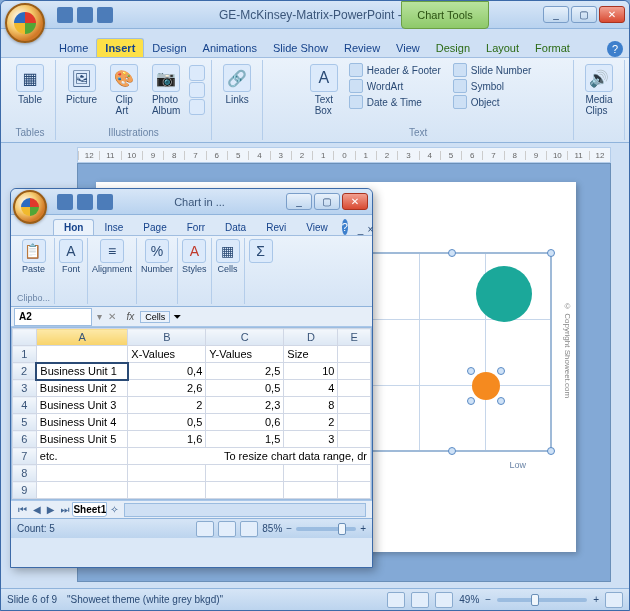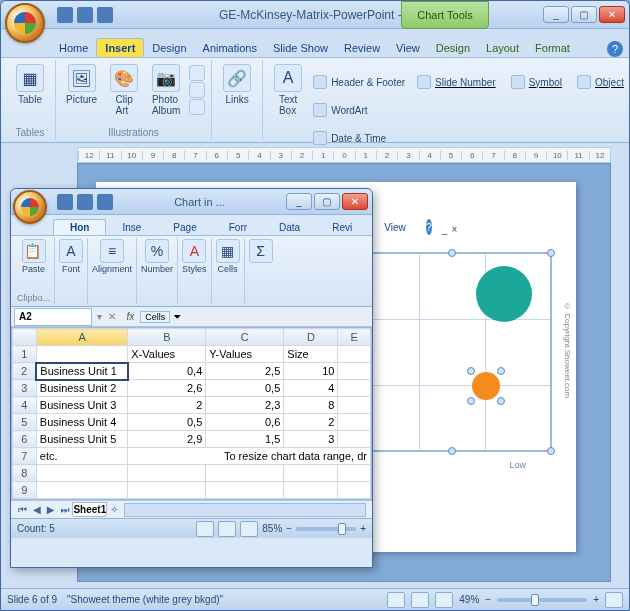--- a/index.html
+++ b/index.html
@@ -25,21 +25,21 @@
 .tab.green { color:#2b6a14; }
 .help-circ{ width:16px;height:16px;border-radius:50%;background:#3d7fcc;color:#fff;font-size:11px;display:flex;align-items:center;justify-content:center;margin-left:auto;margin-right:6px;}
 
 .ribbon { height:86px; background: linear-gradient(#eaf2fb,#d5e4f5); border-top:1px solid #a0bde0; border-bottom:1px solid #8fb3db; display:flex; padding:2px 4px; }
 .rgroup { border-right:1px solid #b4cdea; padding:2px 6px; display:flex; flex-direction:column; justify-content:space-between; align-items:center; }
 .rgroup-row { display:flex; gap:4px; }
 .rbtn { display:flex; flex-direction:column; align-items:center; gap:2px; padding:2px 4px; font-size:10px; color:#2a4a75; min-width:38px; }
 .ricn { width:28px; height:28px; background:#dceafb; border:1px solid #a9c6e8; border-radius:3px; display:flex;align-items:center;justify-content:center;font-size:16px;}
 .rsmall { width:16px; height:16px; }
 .gname { font-size:10px; color:#6b85a7; padding-top:1px; }
-.mini-item{display:flex;align-items:center;gap:4px;font-size:10px;color:#2a4a75;padding:1px 0;white-space:nowrap;margin-top:12px;}
+.mini-item{display:flex;align-items:center;gap:4px;font-size:10px;color:#2a4a75;padding:1px 0;white-space:nowrap;}
 .mini-icn{width:14px;height:14px;background:#cde0f5;border:1px solid #9bbce0;border-radius:2px;}
 
 .ruler-h { height:16px; background:#f0f5fb; border:1px solid #b4cdea; margin:4px 18px 0 76px; position:relative; font-size:8px; color:#666; overflow:hidden; display:flex; align-items:center; }
 .ruler-h span{flex:1;text-align:center;border-left:1px solid #ccc;}
 
 .slide-area { position:absolute; top:162px; left:76px; right:18px; bottom:28px; background:#83a9d6; border:1px solid #6a8fb8; overflow:hidden; }
 .slide { position:absolute; top:18px; left:18px; width:480px; height:370px; background:#fff; box-shadow:2px 2px 6px rgba(0,0,0,.25); padding:14px 20px; }
 .slide h1 { font-family: Georgia, serif; font-size:20px; color:#444; }
 .slide-sub{font-size:10px;color:#666;margin-top:4px;font-variant:small-caps;letter-spacing:.5px;}
 .matrix-chart{position:absolute;top:70px;right:24px;width:200px;height:200px;border:2px solid #9fbad8;}
@@ -60,21 +60,21 @@
 .zoom-thumb{position:absolute;top:-4px;left:38%;width:8px;height:12px;background:#f0f6fc;border:1px solid #6a8fb8;border-radius:2px;}
 .vbtn{width:18px;height:16px;border:1px solid #8aabcf;background:#e3eefb;border-radius:2px;}
 
 
 .xl-window{position:absolute;top:188px;left:10px;width:363px;height:380px;background:#dbe8f7;border:1px solid #3c6aa8;border-radius:6px 6px 0 0;box-shadow:3px 3px 10px rgba(0,0,0,.3);z-index:20;}
 .xl-titlebar{height:26px;background:linear-gradient(#d7e6f7,#b8d2ef);display:flex;align-items:center;padding:0 4px;border-bottom:1px solid #8fb3db;border-radius:6px 6px 0 0;}
 .xl-office{width:34px;height:34px;border-radius:50%;background:radial-gradient(circle at 35% 35%,#fff,#f5c86b 40%,#d17a28 70%);border:2px solid #9a5e18;position:absolute;top:1px;left:2px;z-index:5;box-shadow:0 1px 3px rgba(0,0,0,.3);}
 .xl-office::after{content:"";position:absolute;inset:6px;border-radius:50%;background:conic-gradient(#e0392c 0 25%,#52a636 0 50%,#f1b92d 0 75%,#2c6bc0 0);}
 .xl-title{flex:1;text-align:center;font-size:11px;color:#3b567a;}
 .xl-tabs{display:flex;height:20px;padding-left:42px;font-size:10px;align-items:flex-end;}
-.xl-tab{padding:2px 16px;color:#15428b;border-radius:3px 3px 0 0;}
+.xl-tab{padding:2px 10px;color:#15428b;border-radius:3px 3px 0 0;}
 .xl-tab.active{background:#eaf2fb;border:1px solid #a0bde0;border-bottom:none;font-weight:bold;}
 .xl-ribbon{height:72px;background:linear-gradient(#eaf2fb,#d5e4f5);border-top:1px solid #a0bde0;border-bottom:1px solid #8fb3db;display:flex;padding:2px;}
 .xl-rgroup{border-right:1px solid #b4cdea;padding:1px 4px;display:flex;flex-direction:column;align-items:center;justify-content:space-between;}
 .xl-rbtn{display:flex;flex-direction:column;align-items:center;font-size:9px;color:#2a4a75;gap:1px;}
 .xl-ricn{width:24px;height:24px;background:#dceafb;border:1px solid #a9c6e8;border-radius:3px;display:flex;align-items:center;justify-content:center;font-size:14px;}
 .xl-gname{font-size:9px;color:#6b85a7;}
 
 .fbar{height:20px;background:#e6eef8;border-bottom:1px solid #a9c6e8;display:flex;align-items:center;font-size:10px;}
 .namebox{width:78px;height:18px;border:1px solid #9bbce0;background:#fff;margin:0 3px;padding:0 4px;display:flex;align-items:center;font-weight:bold;}
 .fx{padding:0 6px;font-style:italic;color:#555;}
@@ -184,21 +184,21 @@
             </div>
           <div class="mini-item">
               <div class="mini-icn"></div>
               <span>WordArt</span>
             </div>
           <div class="mini-item">
               <div class="mini-icn"></div>
               <span>Date &amp; Time</span>
             </div>
         </div>
-        <div style="display:flex;gap:15px;margin-left:8px;text-decoration:underline;">
+        <div style="display:flex;flex-direction:column;gap:0;margin-left:8px;">
           <div class="mini-item">
               <div class="mini-icn"></div>
               <span>Slide Number</span>
             </div>
           <div class="mini-item">
               <div class="mini-icn"></div>
               <span>Symbol</span>
             </div>
           <div class="mini-item">
               <div class="mini-icn"></div>
@@ -430,21 +430,21 @@
             <th class="rowh">5</th>
   <td>Business Unit 4</td>
   <td class="num">0,5</td>
   <td class="num">0,6</td>
   <td class="num">2</td>
   <td></td>
           </tr>
           <tr>
             <th class="rowh">6</th>
   <td>Business Unit 5</td>
-  <td class="num">2,9</td>
+  <td class="num">1,6</td>
   <td class="num">1,5</td>
   <td class="num">3</td>
   <td></td>
           </tr>
           <tr>
             <th class="rowh">7</th>
 <td>etc.</td>
 <td colspan="4" style="text-align:right;">To resize chart data range, dr</td>
           </tr>
           <tr>

